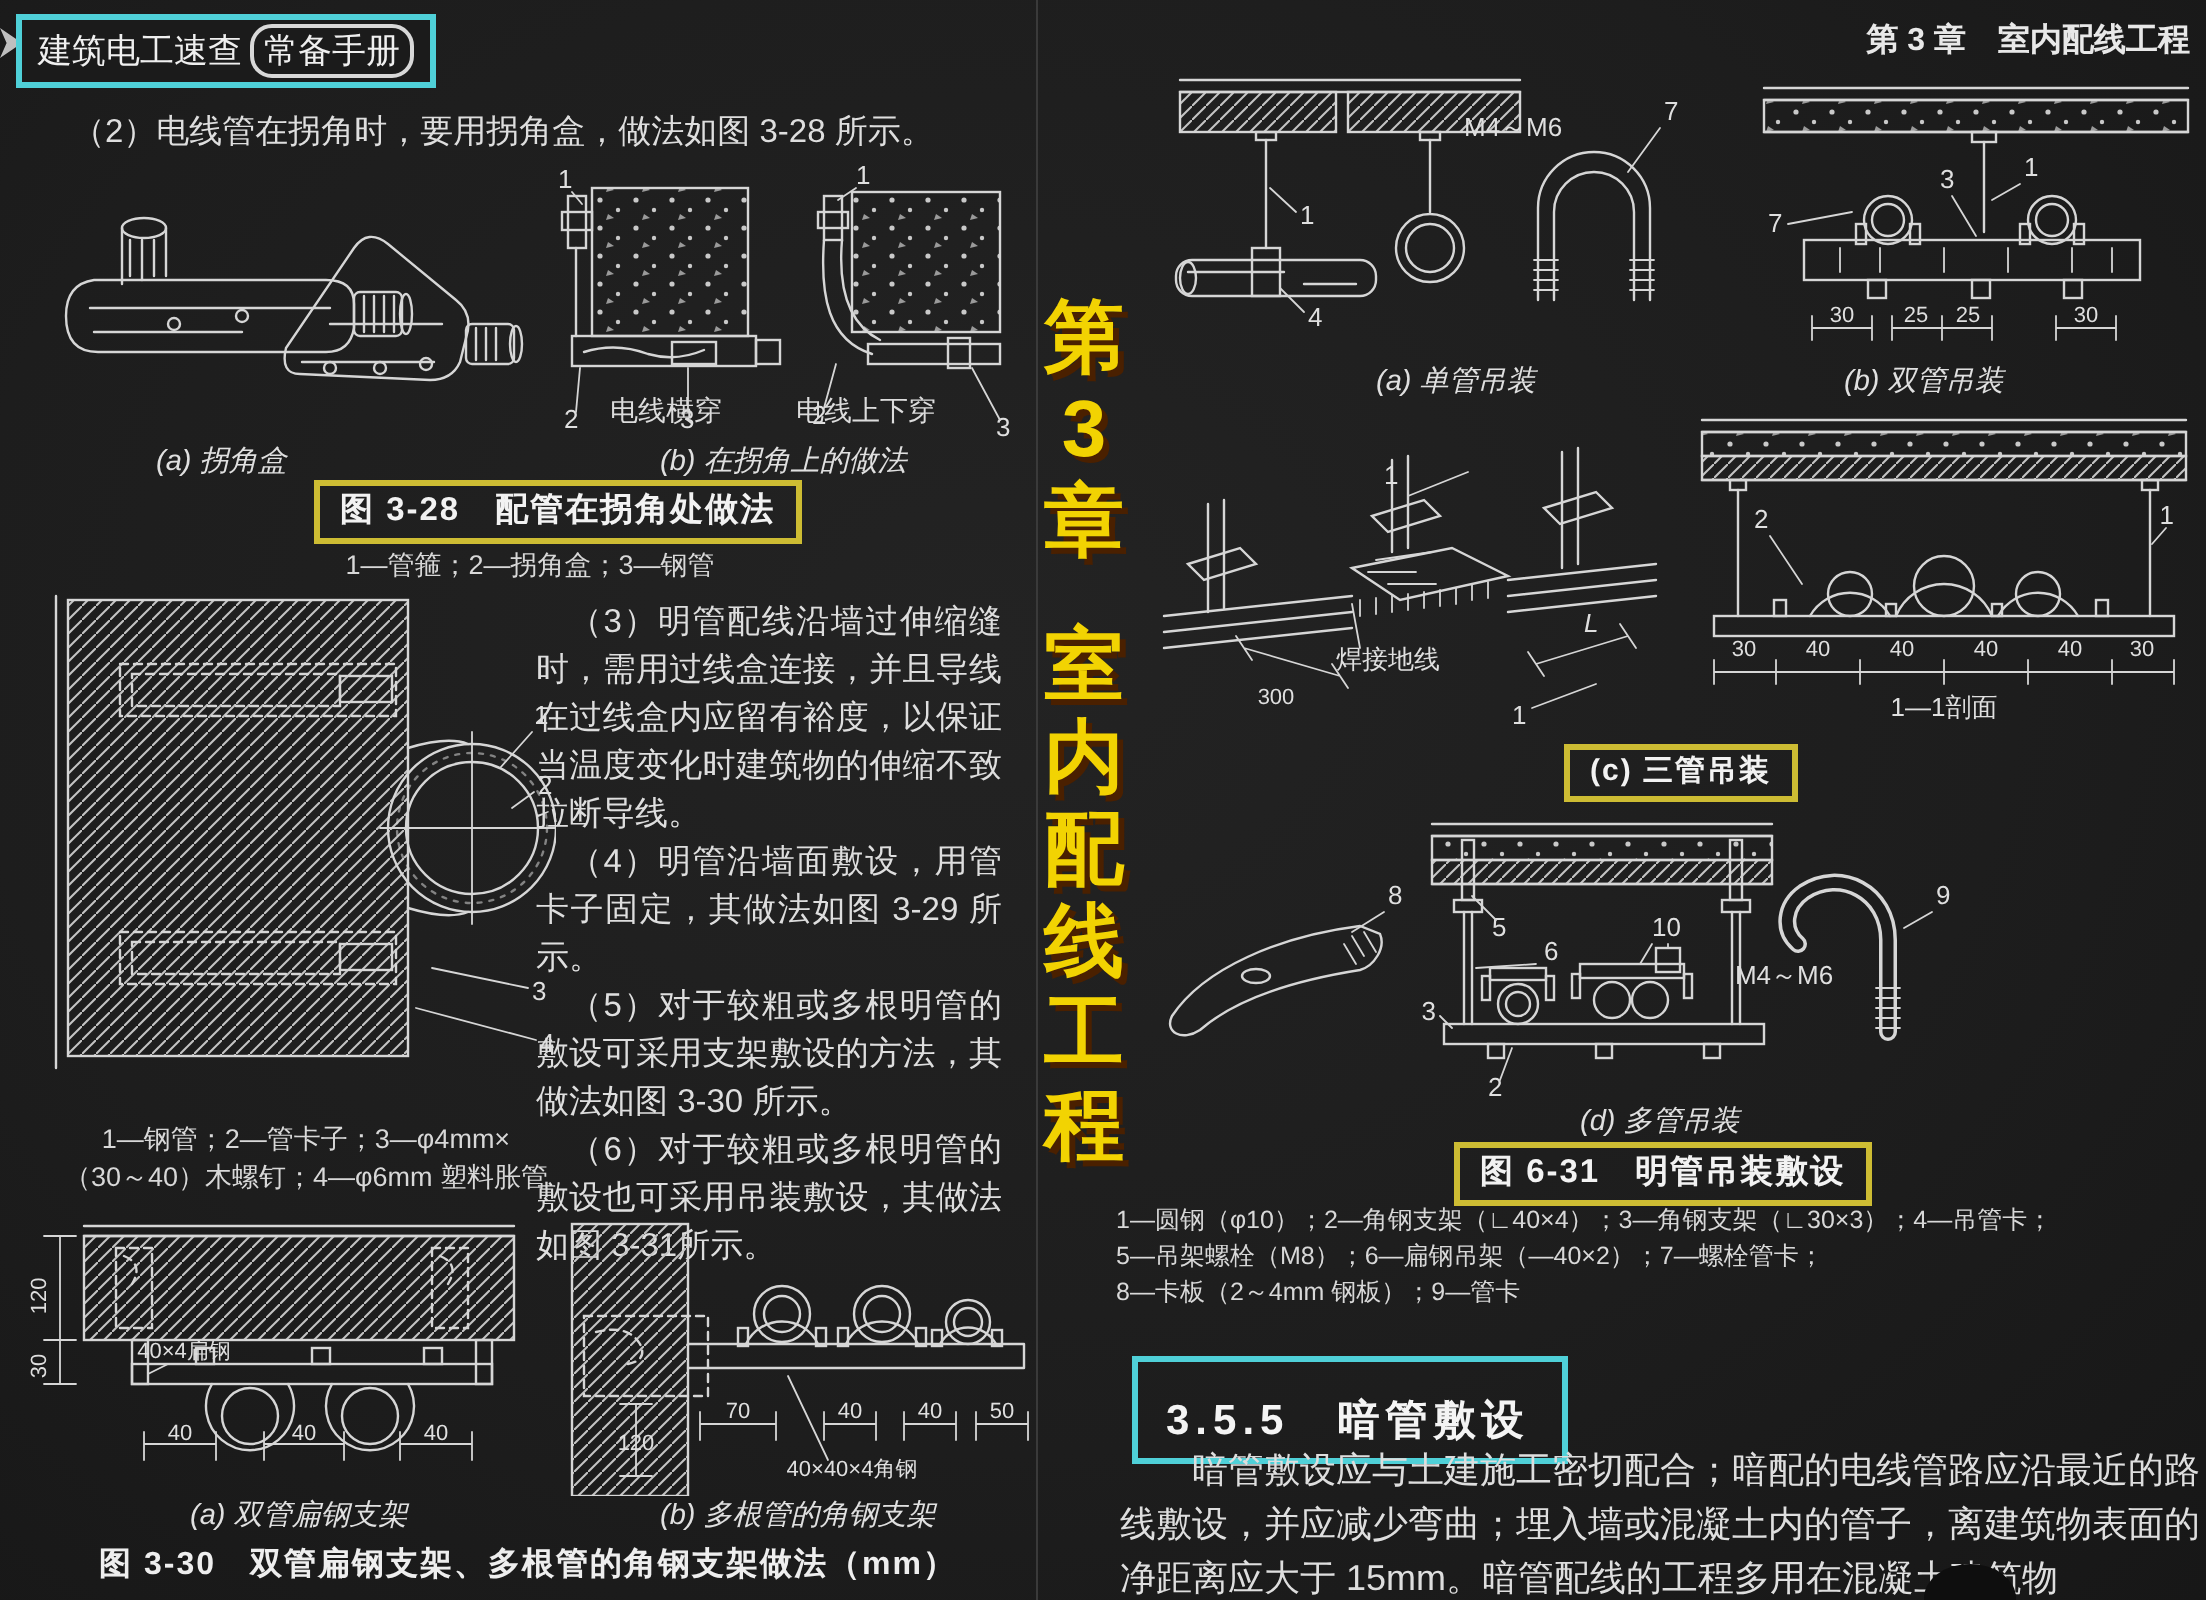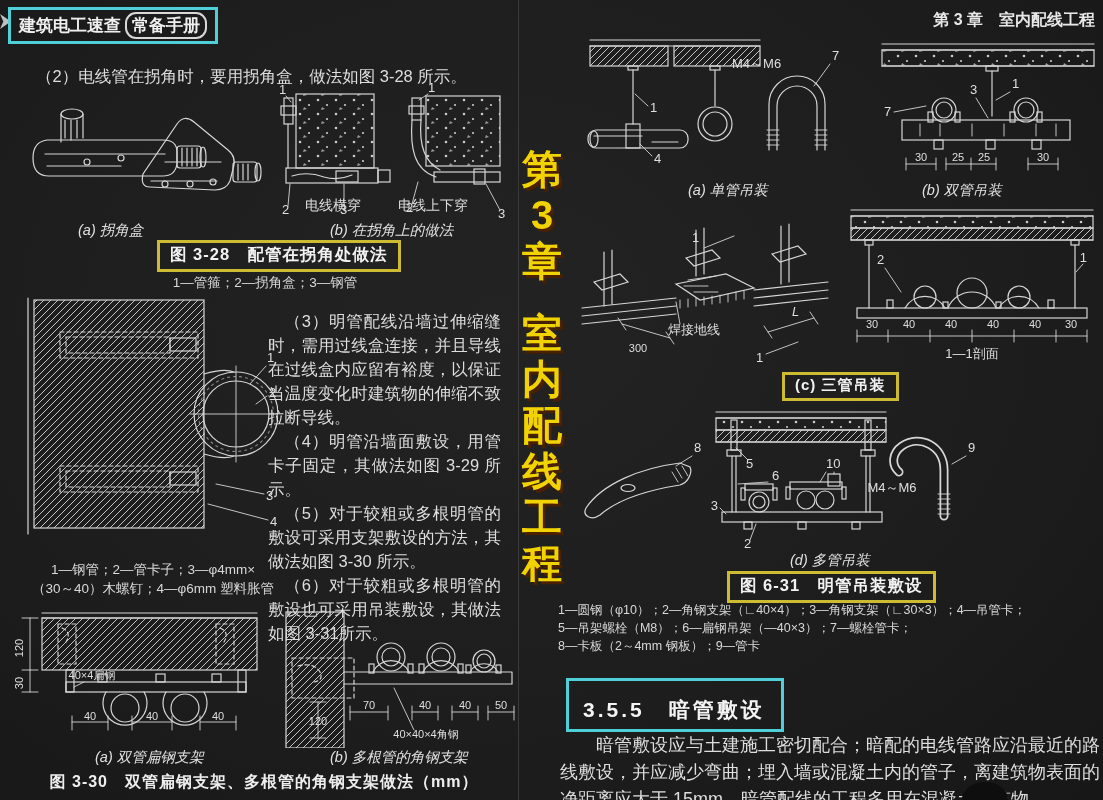--- a/index.html
+++ b/index.html
@@ -1,30 +1,30 @@
 <!DOCTYPE html>
 <html><head>
 <meta charset="utf-8">
 <style>
   html,body{margin:0;padding:0;background:#101010;}
   .page{position:relative;width:1103px;height:800px;overflow:hidden;
         background:radial-gradient(ellipse at 45% 40%, #232323 0%, #1d1d1d 60%, #171717 100%);
         font-family:"Liberation Sans", sans-serif;color:#e2e2e2;}
   .abs{position:absolute;}
-  .body-text{font-size:16.5px;line-height:24px;color:#dedede;text-align:justify;margin-top:10px;}
+  .body-text{font-size:16.5px;line-height:24px;color:#dedede;text-align:justify;}
   .body-text p{margin:0;text-indent:1em;}
   .fig-sub{font-size:14.5px;color:#e0e0e0;font-style:italic;}
   .small-label{font-size:14px;color:#dcdcdc;}
   .caption-box{display:inline-block;border:3px solid #cdbc33;padding:1px 10px 3px 10px;
                font-weight:bold;font-size:16.5px;color:#f2f2f2;letter-spacing:1px;}
   .caption-plain{font-weight:bold;font-size:16px;color:#eeeeee;text-align:center;letter-spacing:1px;}
   .legend{font-size:13.5px;color:#d8d8d8;text-align:center;}
   .legend-sm{font-size:12.5px;color:#d8d8d8;text-align:left;white-space:nowrap;}
   .header-box{display:flex;align-items:center;gap:4px;border:3px solid #4fd0d8;
-              padding:2px 8px;font-weight:bold;font-size:17px;color:#efefef;background:#1b1b1b;}
+              padding:2px 8px;font-weight:normal;font-size:17px;color:#efefef;background:#1b1b1b;}
   .badge{border:2px solid #d8d8d8;border-radius:11px;padding:0 5px;}
   .cyan-box{display:inline-block;border:3px solid #4fd0d8;padding:15px 16px 5px 14px;
             font-weight:bold;font-size:21px;color:#f4f4f4;letter-spacing:3px;}
   .chapter-col{display:flex;flex-direction:column;align-items:center;width:44px;}
   .chapter-col .ch{font-size:40px;line-height:46px;font-weight:bold;color:#f2d302;
                    text-shadow:3px 3px 0 #4a2000;}
   .chapter-col .gap{margin-bottom:26px;}
   .divider{width:1px;height:800px;background:#3a3a3a;}
   .fig line,.fig path,.fig rect,.fig circle,.fig ellipse,.fig polygon,.fig polyline
       {stroke:#d6d6d6;fill:none;stroke-width:1.2;stroke-linecap:round;}
@@ -408,20 +408,20 @@
     <path class="hollow" d="M368 112 V66 C368 42 344 30 326 42 C316 49 315 61 323 68"></path>
     <path class="dim" d="M362 90 H374 M362 95 H374 M362 100 H374 M362 105 H374 M362 110 H374"></path>
     <text class="ct" x="392" y="48">9</text>
       <path class="dim" d="M390 52 L376 60"></path>
     <text x="316" y="88" text-anchor="middle">M4～M6</text>
   </svg>
 
   <div class="abs fig-sub" style="left:790px;top:551px">(d) 多管吊装</div>
   <div class="abs caption-box" style="left:727px;top:571px">图 6-31　明管吊装敷设</div>
   <div class="abs legend-sm" style="left:558px;top:602px;width:545px">1—圆钢（φ10）；2—角钢支架（∟40×4）；3—角钢支架（∟30×3）；4—吊管卡；</div>
-  <div class="abs legend-sm" style="left:558px;top:620px;width:545px">5—吊架螺栓（M8）；6—扁钢吊架（—40×3）；7—螺栓管卡；</div>
+  <div class="abs legend-sm" style="left:558px;top:620px;width:545px">5—吊架螺栓（M8）；6—扁钢吊架（—40×2）；7—螺栓管卡；</div>
   <div class="abs legend-sm" style="left:558px;top:638px;width:545px">8—卡板（2～4mm 钢板）；9—管卡</div>
 
   <div class="abs cyan-box" style="left:566px;top:678px">3.5.5　暗管敷设</div>
   <div class="abs body-text" style="left:560px;top:722px;width:540px;font-size:18px;line-height:27px;text-indent:2em">暗管敷设应与土建施工密切配合；暗配的电线管路应沿最近的路线敷设，并应减少弯曲；埋入墙或混凝土内的管子，离建筑物表面的净距离应大于 15mm。暗管配线的工程多用在混凝土建筑物</div>
 
   <div class="abs corner-shadow" style="left:962px;top:782px"></div>
 </div>
 
 </body></html>

